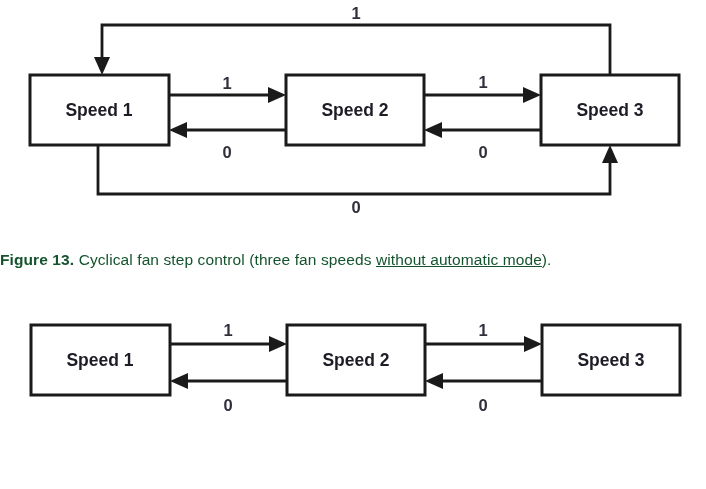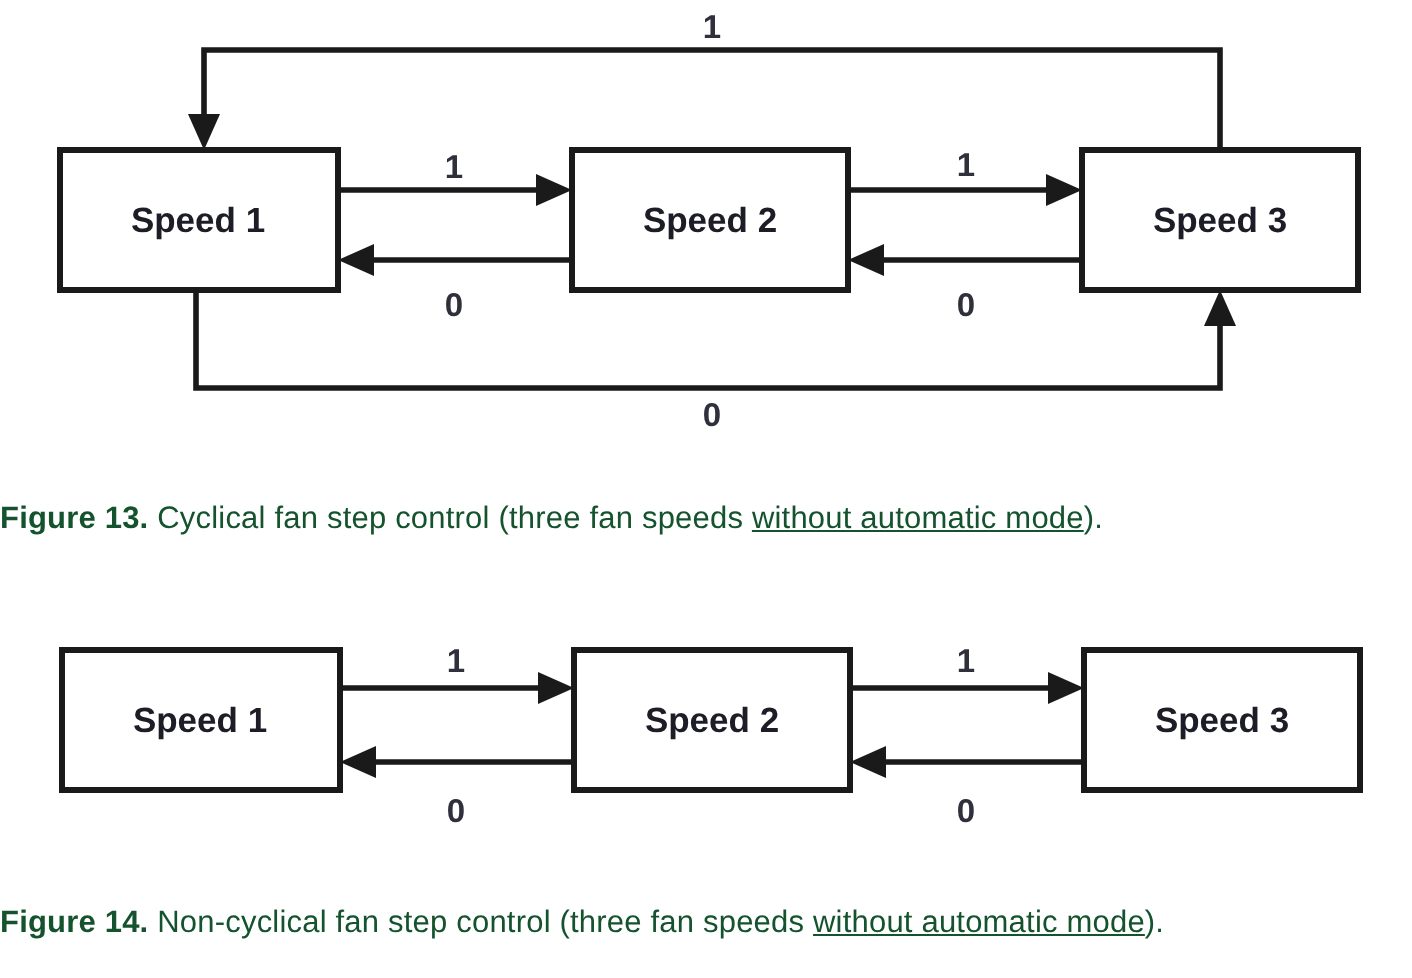--- a/index.html
+++ b/index.html
@@ -139,15 +139,14 @@
     <g>
       <rect class="state-box" x="287" y="10" width="138" height="70"></rect>
       <text class="state-label" x="356" y="51">Speed 2</text>
     </g>
     <g>
       <rect class="state-box" x="542" y="10" width="138" height="70"></rect>
       <text class="state-label" x="611" y="51">Speed 3</text>
     </g>
   </svg>
 
-  <div class="caption" id="fig14-caption"><span class="cap-bold">Figure 14.</span><span> Non-cyclical fan step control (three fan speeds </span><span class="cap-underline">without automatic mode</span><span>).</span></div>
 
 </div>
 
 </body></html>

